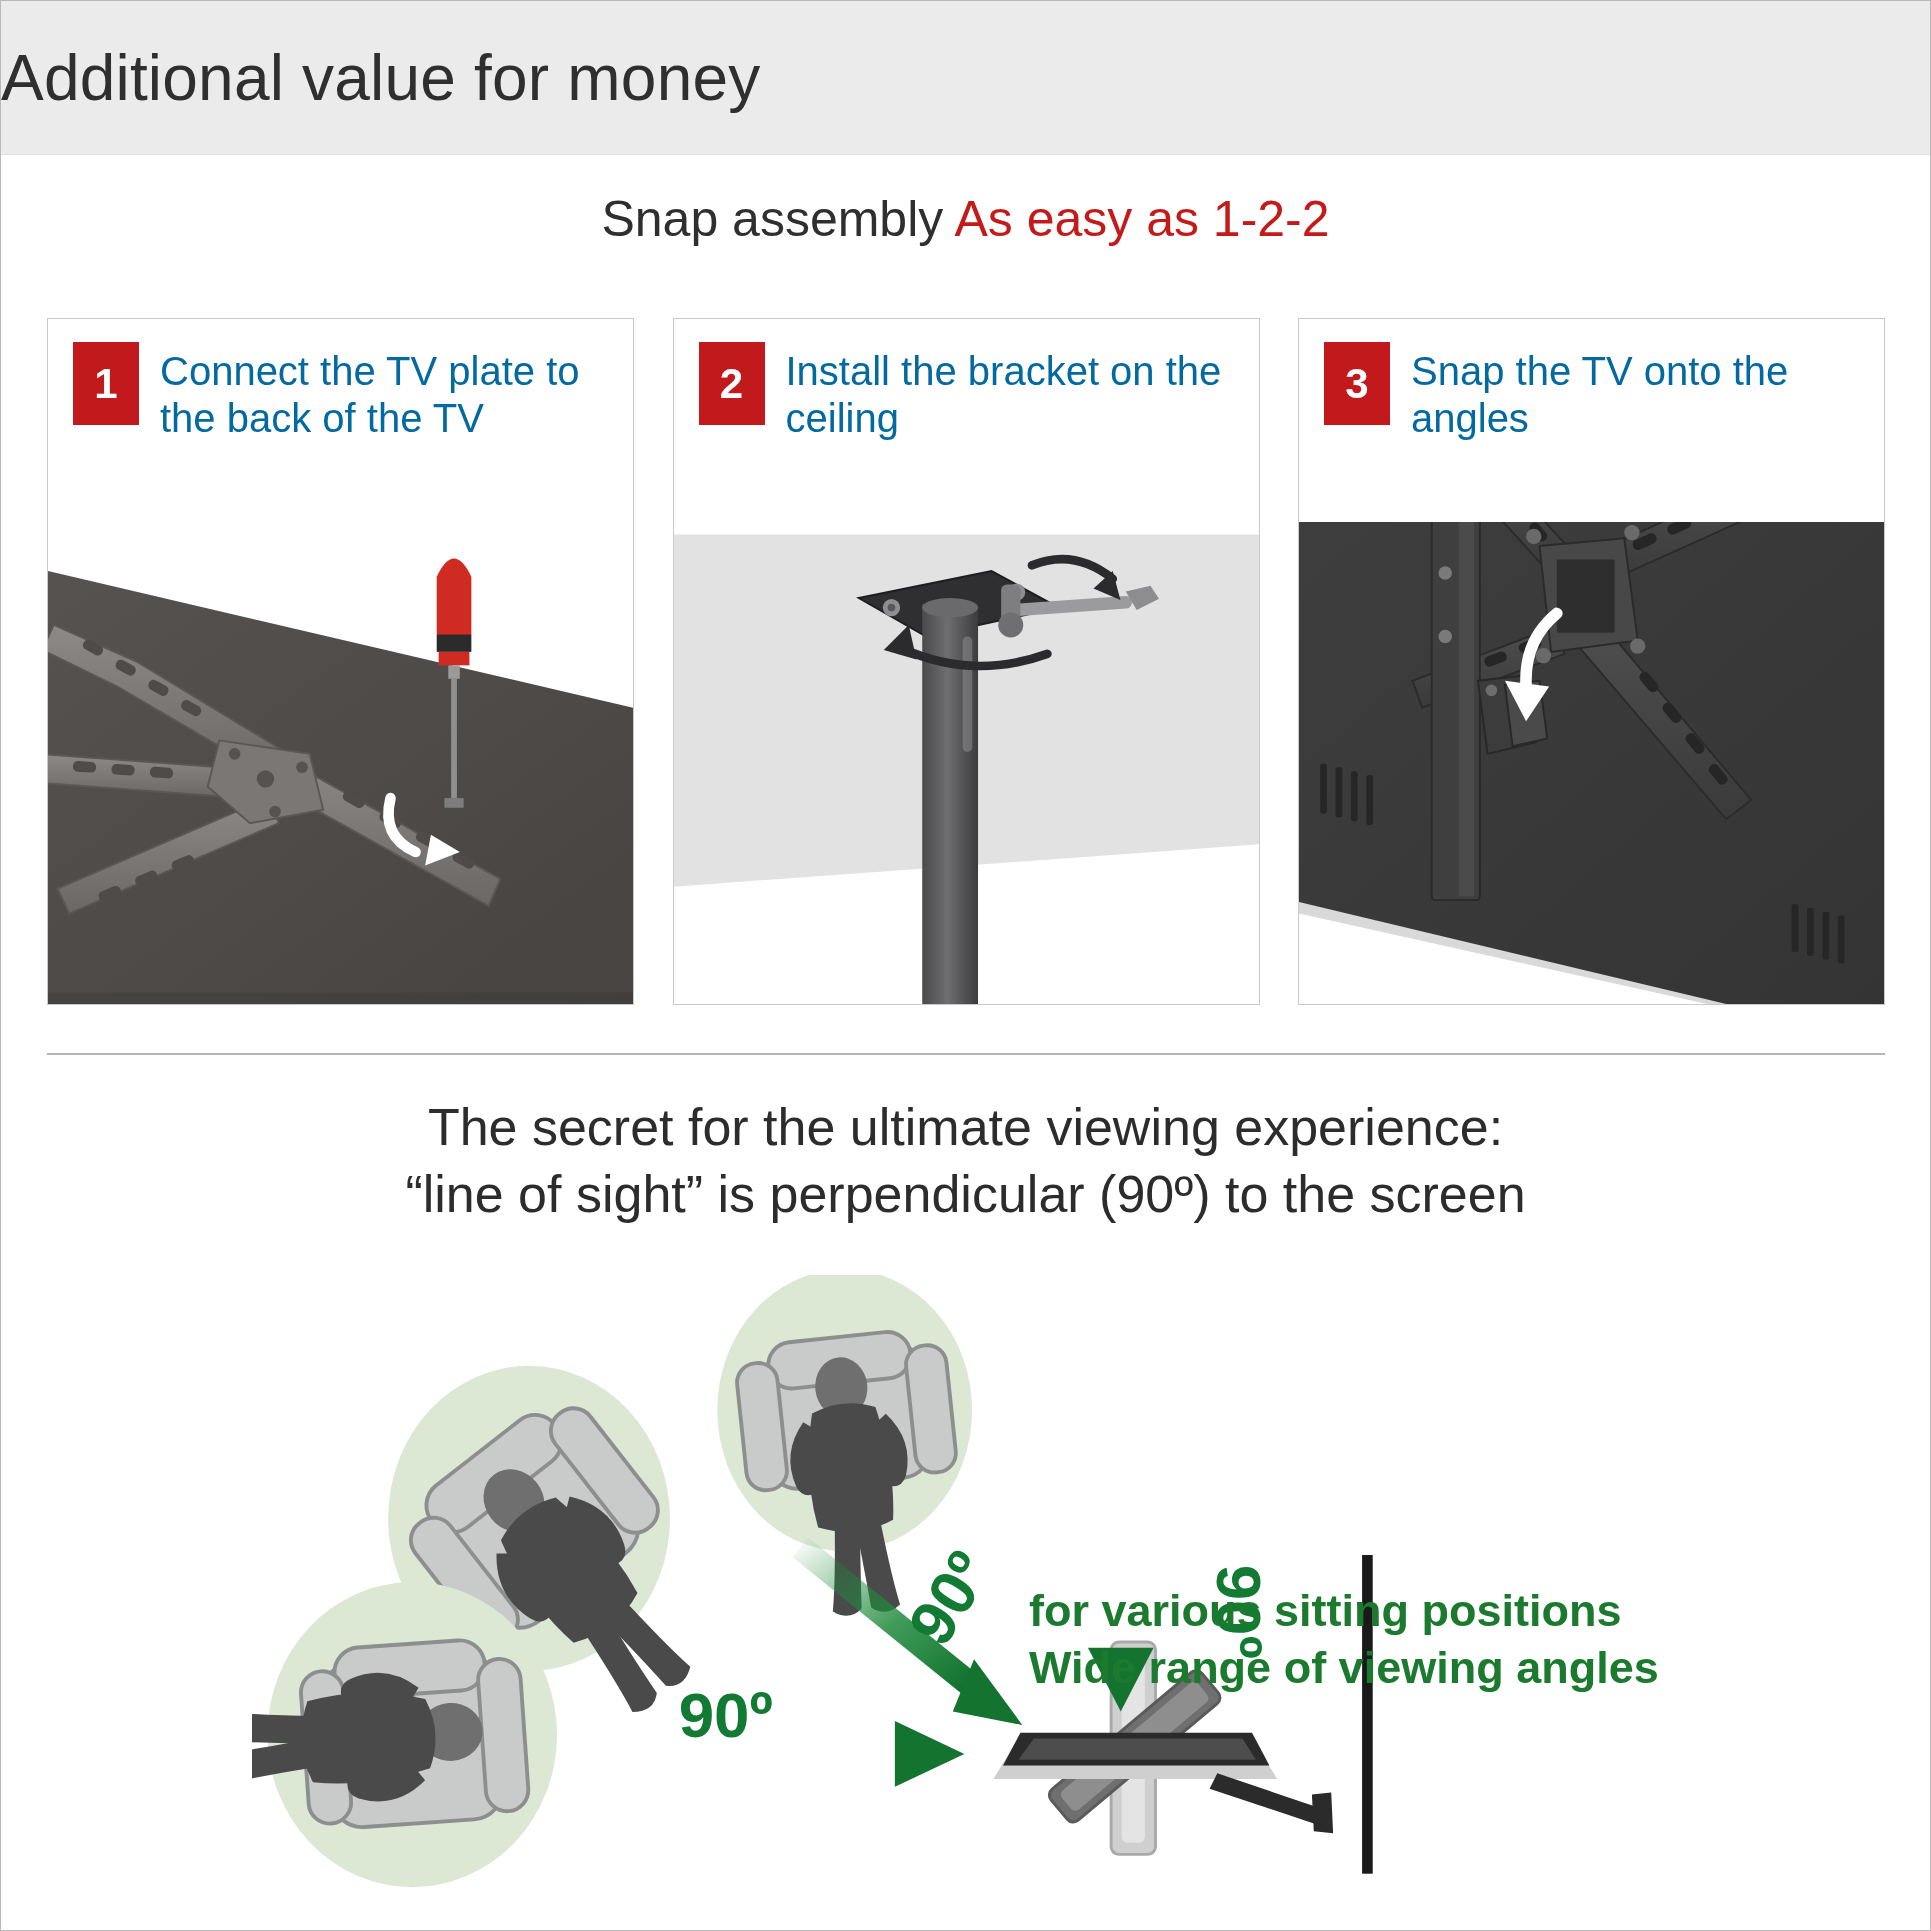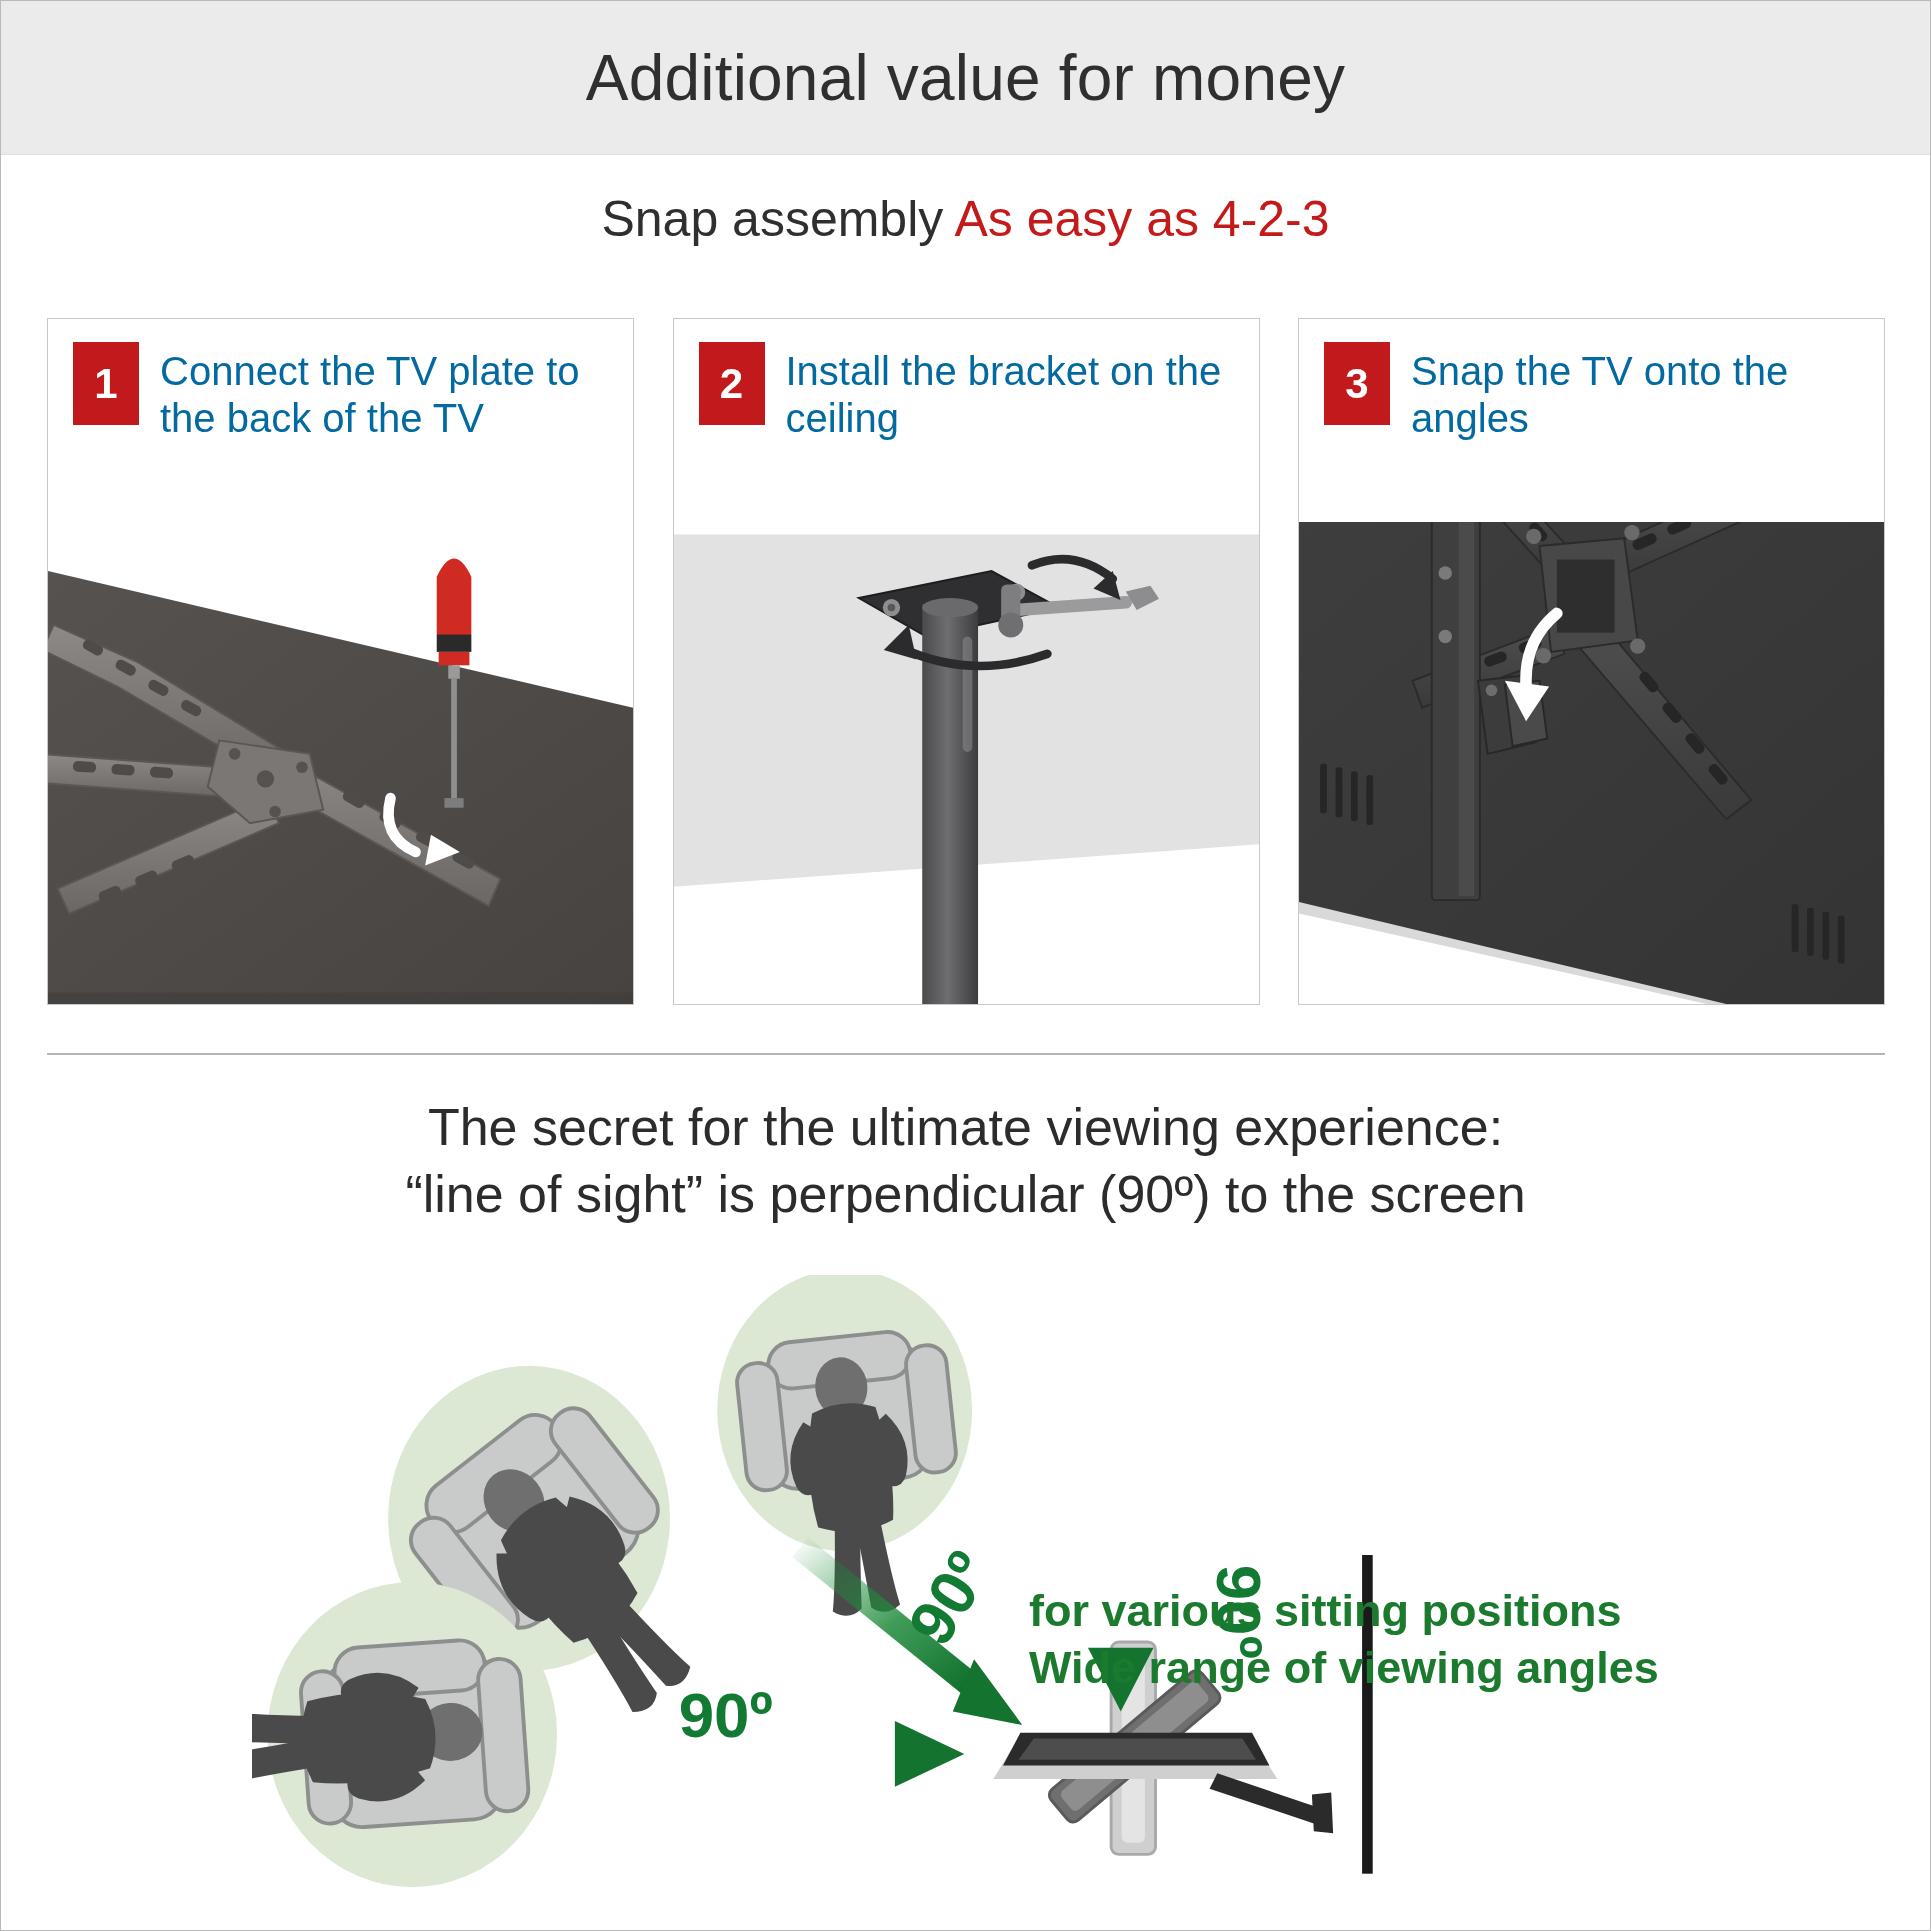--- a/index.html
+++ b/index.html
@@ -16,21 +16,21 @@
     border:1px solid #b9b9b9;
     background:#fff;
     overflow:hidden;
   }
 
   
   .header-band{
     position:absolute;left:0;top:0;width:100%;height:153px;
     background:#ebebeb;
     border-bottom:1px solid #e0e0e0;
-    display:flex;align-items:center;justify-content:center;
+    display:flex;align-items:center;
   }
   .header-title{
     font-size:64px;color:#2f2f2f;font-weight:400;letter-spacing:0.2px;
     white-space:nowrap;
   }
 
   
   .subtitle{
     position:absolute;left:0;top:189px;width:100%;
     text-align:center;font-size:50px;color:#2f2f2f;white-space:nowrap;
@@ -92,21 +92,21 @@
 </head>
 <body>
 
 <div class="page">
 
   <div class="header-band">
     <div class="header-title">Additional value for money</div>
   </div>
 
   <div class="subtitle">
-    <span>Snap assembly </span><span class="accent">As easy as 4-2-3</span>
+    <span>Snap assembly </span><span class="accent">As easy as 1-2-2</span>
   </div>
 
   <div class="cards">
 
     <div class="card">
       <div class="card-art">
         <svg class="svg-art" viewBox="0 0 608 712" preserveAspectRatio="none">
           <defs>
             <linearGradient id="tvg1" x1="0" y1="0" x2="1" y2="1">
               <stop offset="0" stop-color="#565250"></stop>

